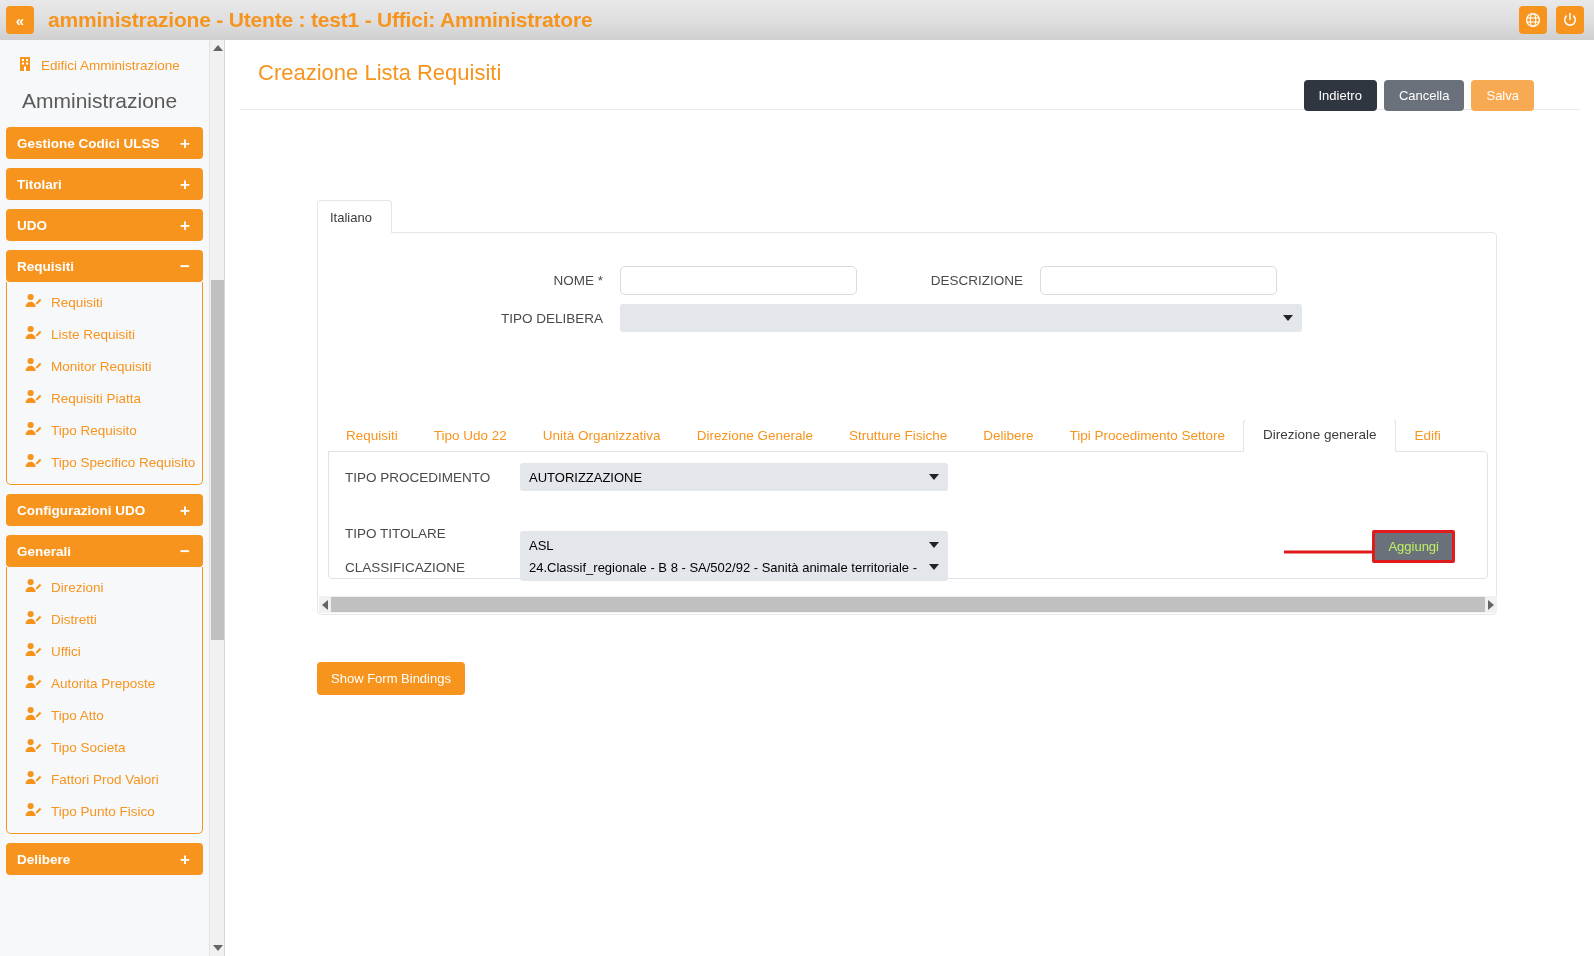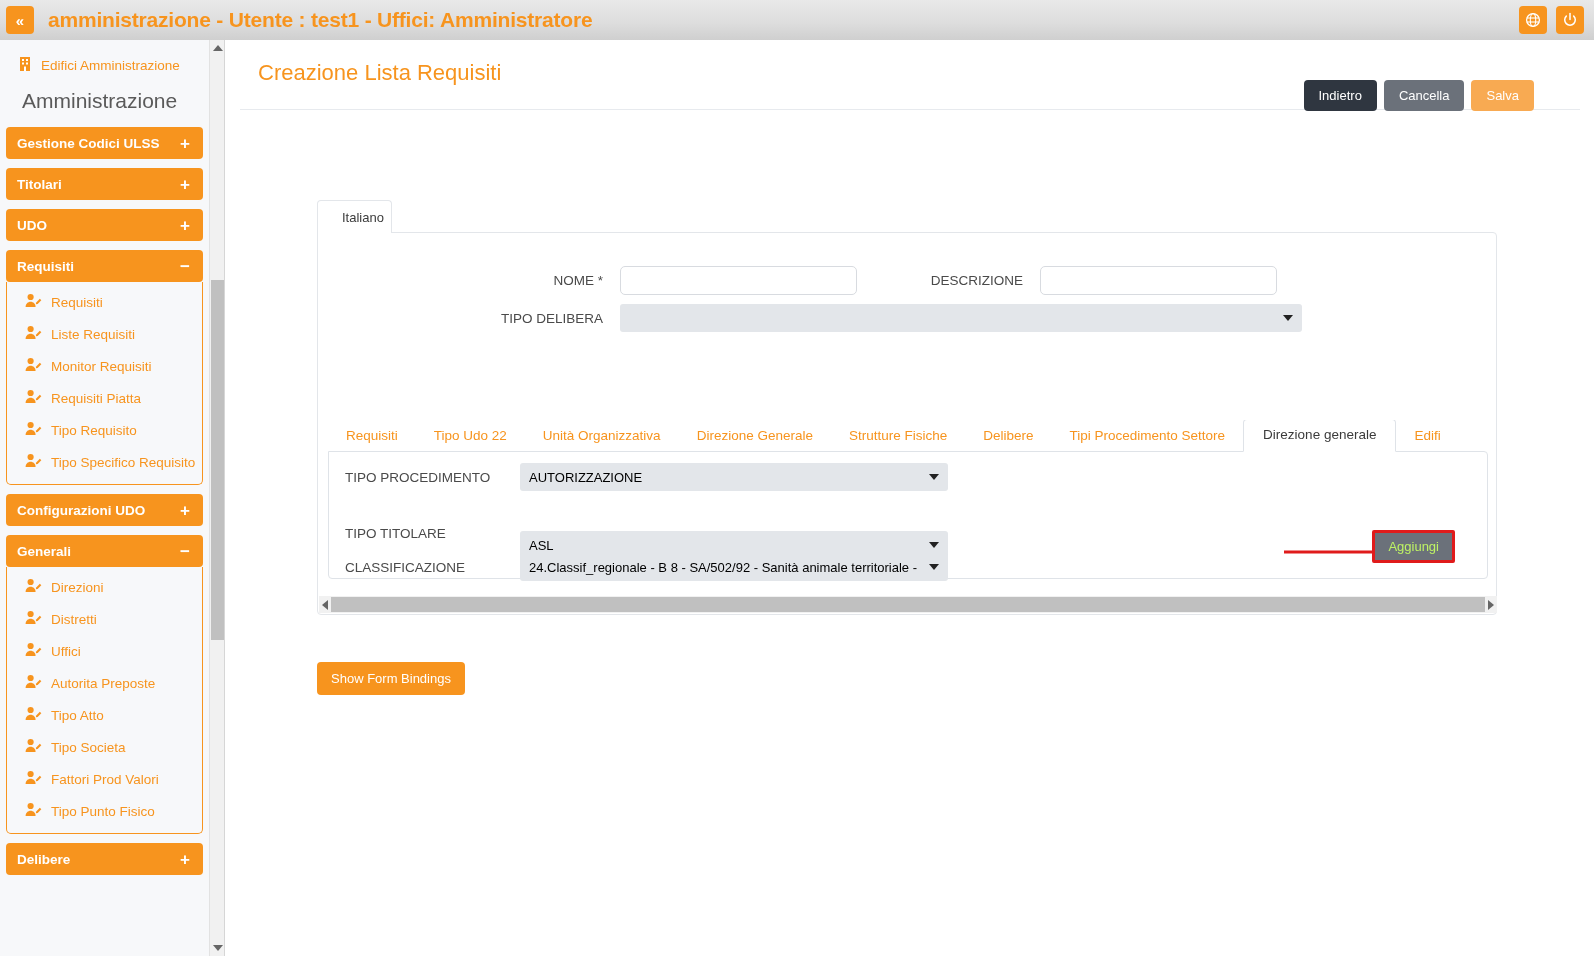--- a/index.html
+++ b/index.html
@@ -150,21 +150,21 @@
     width: 1180px; height: 415px;
   }
   .lang-tab {
     position: absolute; left: 0; top: 0;
     width: 75px; height: 33px;
     background: #ffffff;
     border: 1px solid #e3e6ea;
     border-bottom: none;
     border-radius: 4px 4px 0 0;
     font-size: 13px; color: #3b3b3b;
-    display: flex; align-items: center; padding-left: 24px;
+    display: flex; align-items: center; padding-left: 12px;
     z-index: 3;
   }
   .panel {
     position: absolute; left: 0; top: 32px;
     width: 1180px; height: 383px;
     background: #ffffff;
     border: 1px solid #e3e6ea;
     border-radius: 0 4px 4px 4px;
   }
 

